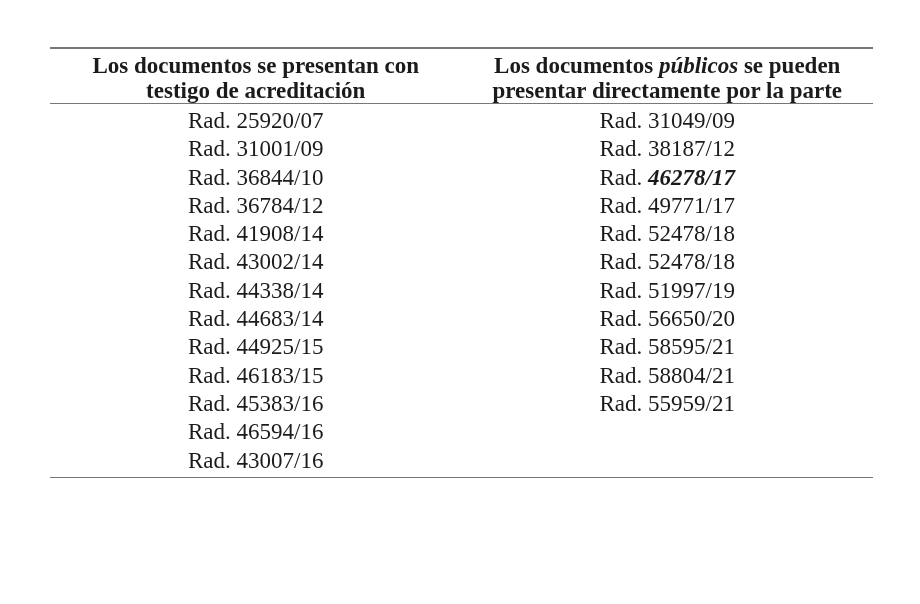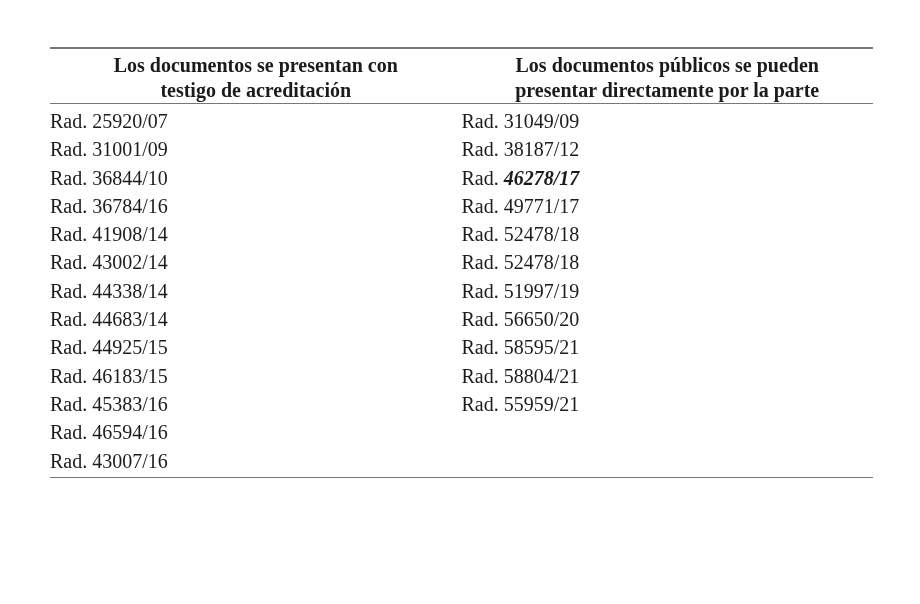--- a/index.html
+++ b/index.html
@@ -36,36 +36,36 @@
   }
   .headers {
     display: flex;
     padding: 4px 0 0 0;
     height: 50px;
   }
   .headers .col {
     width: 50%;
     text-align: center;
     font-weight: bold;
-    font-size: 20px;
+    font-size: 23px;
     line-height: 25px;
   }
   .body-rows {
     display: flex;
     padding: 3px 0 2px 0;
   }
   .body-rows .col {
     width: 50%;
-    text-align: left;
-    font-size: 20px;
+    text-align: center;
+    font-size: 23px;
     line-height: 28.3px;
   }
   .row { white-space: nowrap; }
   .num[data-style="italic"] { font-style: italic; font-weight: bold; }
-  .hdr-italic { }
+  .hdr-italic { font-style: italic; }
 </style>
 </head>
 <body>
 
 <div class="sheet">
   <div class="tbl">
 
     <div class="rule"></div>
 
 
@@ -82,21 +82,21 @@
       </div>
     </div>
 
     <div class="rule"></div>
 
     <div class="body-rows">
       <div class="col">
         <div class="row"><span class="pfx">Rad.</span> <span class="num" data-style="normal">25920/07</span></div>
         <div class="row"><span class="pfx">Rad.</span> <span class="num" data-style="normal">31001/09</span></div>
         <div class="row"><span class="pfx">Rad.</span> <span class="num" data-style="normal">36844/10</span></div>
-        <div class="row"><span class="pfx">Rad.</span> <span class="num" data-style="normal">36784/16</span></div>
+        <div class="row"><span class="pfx">Rad.</span> <span class="num" data-style="normal">36784/12</span></div>
         <div class="row"><span class="pfx">Rad.</span> <span class="num" data-style="normal">41908/14</span></div>
         <div class="row"><span class="pfx">Rad.</span> <span class="num" data-style="normal">43002/14</span></div>
         <div class="row"><span class="pfx">Rad.</span> <span class="num" data-style="normal">44338/14</span></div>
         <div class="row"><span class="pfx">Rad.</span> <span class="num" data-style="normal">44683/14</span></div>
         <div class="row"><span class="pfx">Rad.</span> <span class="num" data-style="normal">44925/15</span></div>
         <div class="row"><span class="pfx">Rad.</span> <span class="num" data-style="normal">46183/15</span></div>
         <div class="row"><span class="pfx">Rad.</span> <span class="num" data-style="normal">45383/16</span></div>
         <div class="row"><span class="pfx">Rad.</span> <span class="num" data-style="normal">46594/16</span></div>
         <div class="row"><span class="pfx">Rad.</span> <span class="num" data-style="normal">43007/16</span></div>
       </div>

